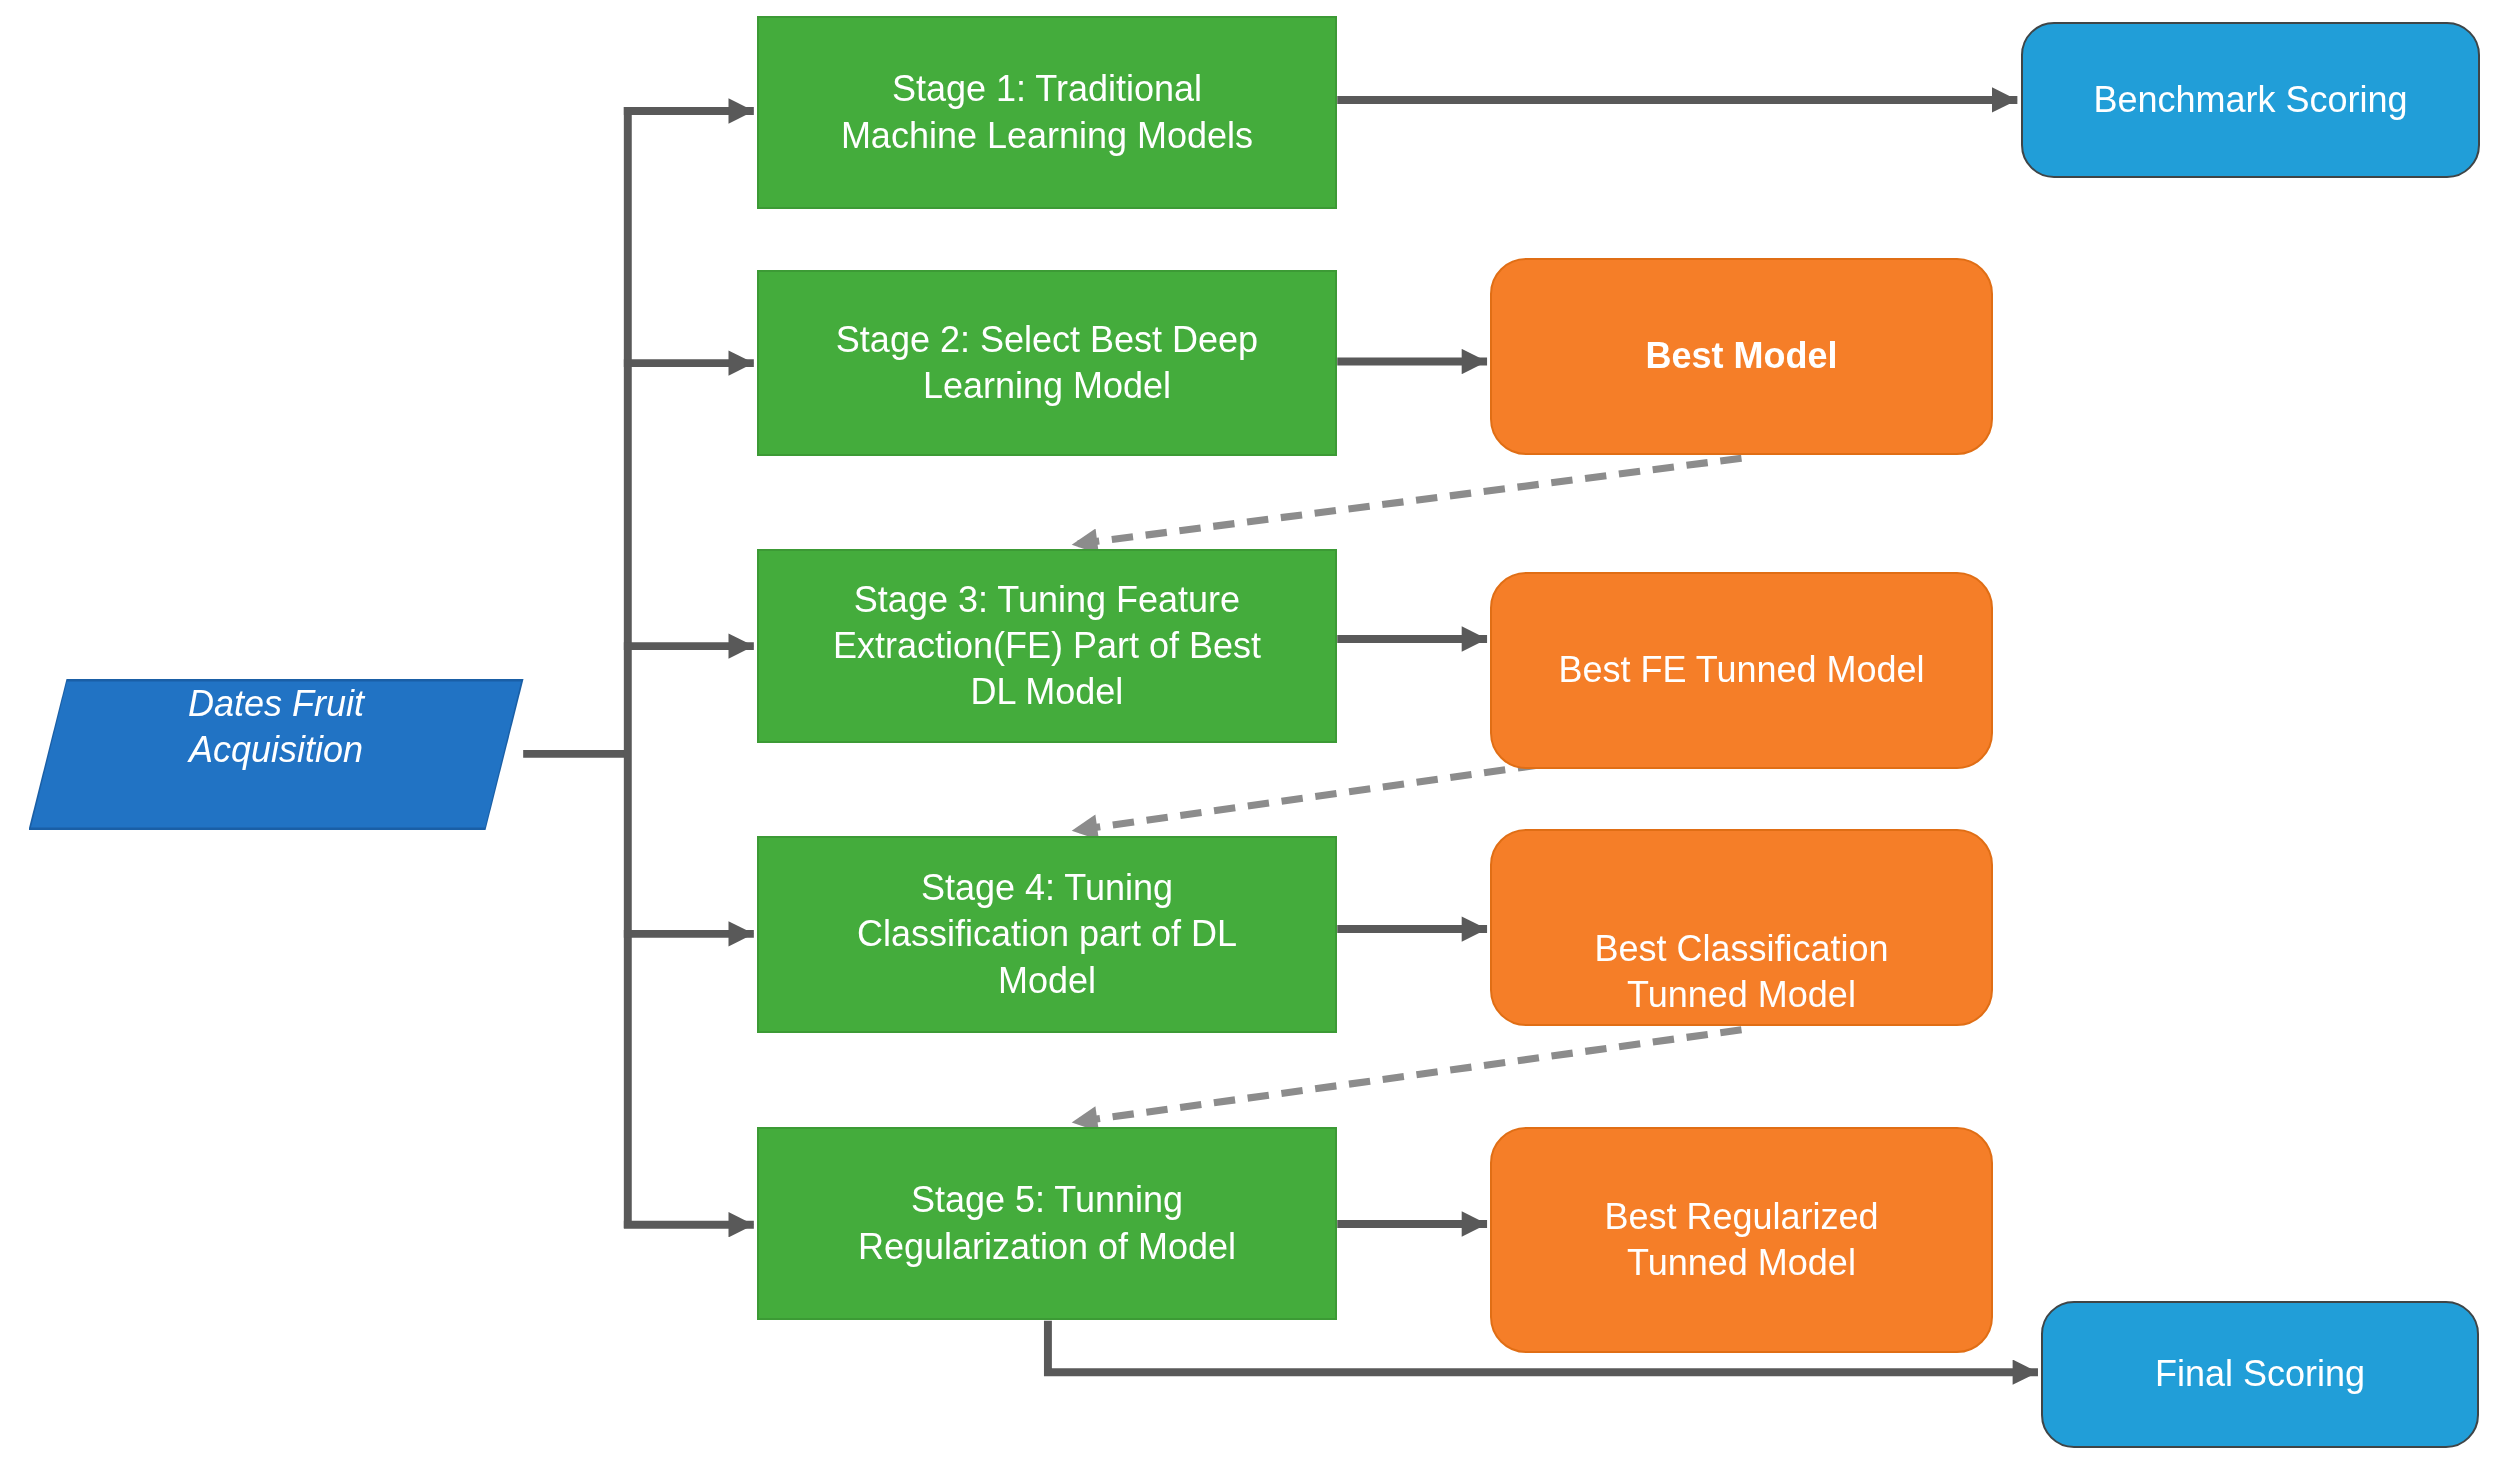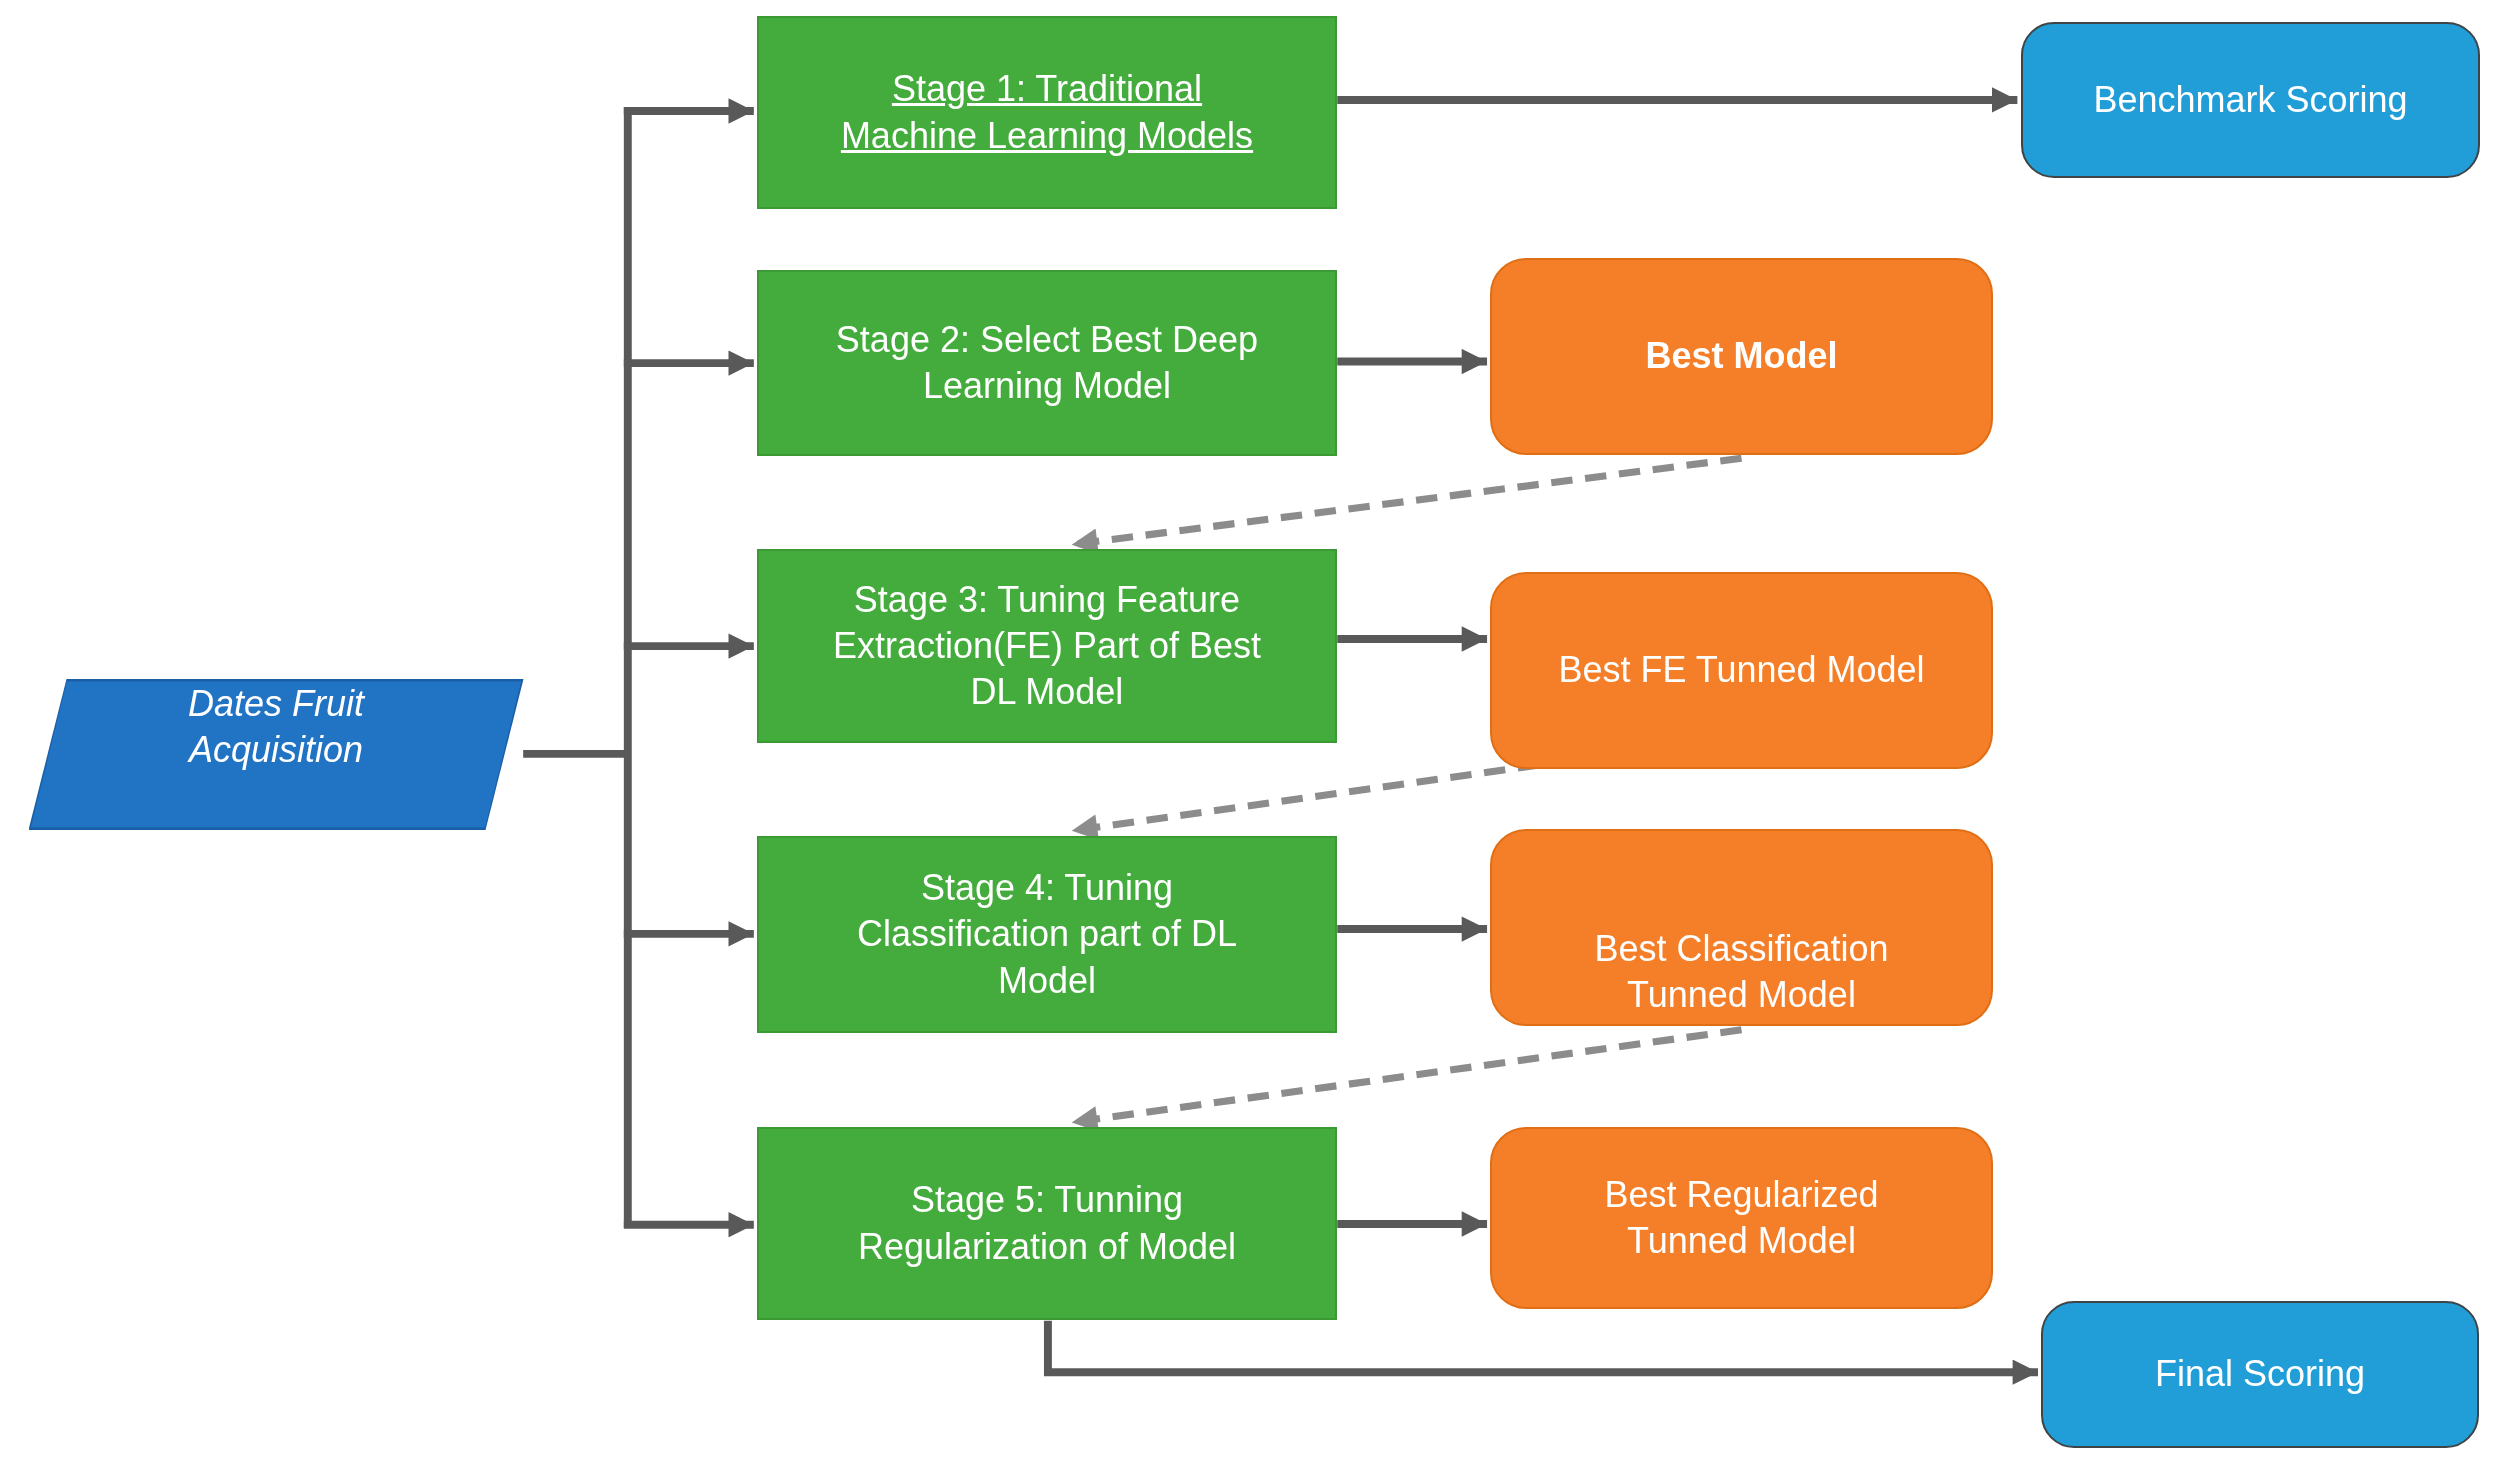--- a/index.html
+++ b/index.html
@@ -23,30 +23,30 @@
   .node{
     position:absolute; z-index:2; display:flex; align-items:center; justify-content:center;
     text-align:center; color:var(--text-white); font-size:36px; line-height:1.28;
     box-sizing:border-box; padding:6.3px 22px;
   }
   .node-label{white-space:pre-line;}
   .stage{background:var(--stage-green); border:2.4px solid var(--stage-green-border);}
   .output{background:var(--output-orange); border:2.4px solid var(--output-orange-border); border-radius:36px;}
   .scoring{background:var(--scoring-blue); border:2.4px solid var(--scoring-blue-border); border-radius:33px;}
   
-  #s1{left:757px; top:16px;   width:580px; height:193px;text-decoration:underline;}
+  #s1{left:757px; top:16px;   width:580px; height:193px;}
   #s2{left:757px; top:270px;  width:580px; height:186px;padding-left:22px;}
   #s3{left:757px; top:549px;  width:580px; height:194px;}
   #s4{left:757px; top:836px; width:580px; height:197px;}
   #s5{left:757px; top:1127px; width:580px; height:193px;}
   
   #o1{left:1490px; top:258px;  width:503px; height:197px;font-weight:bold;}
   #o2{left:1490px; top:536px;  width:503px; height:197px;margin-top:36px;}
   #o3{left:1490px; top:829px; width:503px; height:197px;align-items:flex-end;}
-  #o4{left:1490px; top:1127px; width:503px; height:182px;}
+  #o4{left:1490px; top:1127px; width:503px; height:226px;}
   
   #b1{left:2021px; top:22px;   width:459px; height:156px;}
   #b2{left:2041px; top:1301px; width:438px; height:147px;}
   
   .para-outer{
     position:absolute; z-index:2; left:28.5px; top:679px; width:495px; height:151px;
     background:var(--source-blue-border);
     clip-path:polygon(38px 0, 100% 0, calc(100% - 38px) 100%, 0 100%);
   }
   .para-inner{

